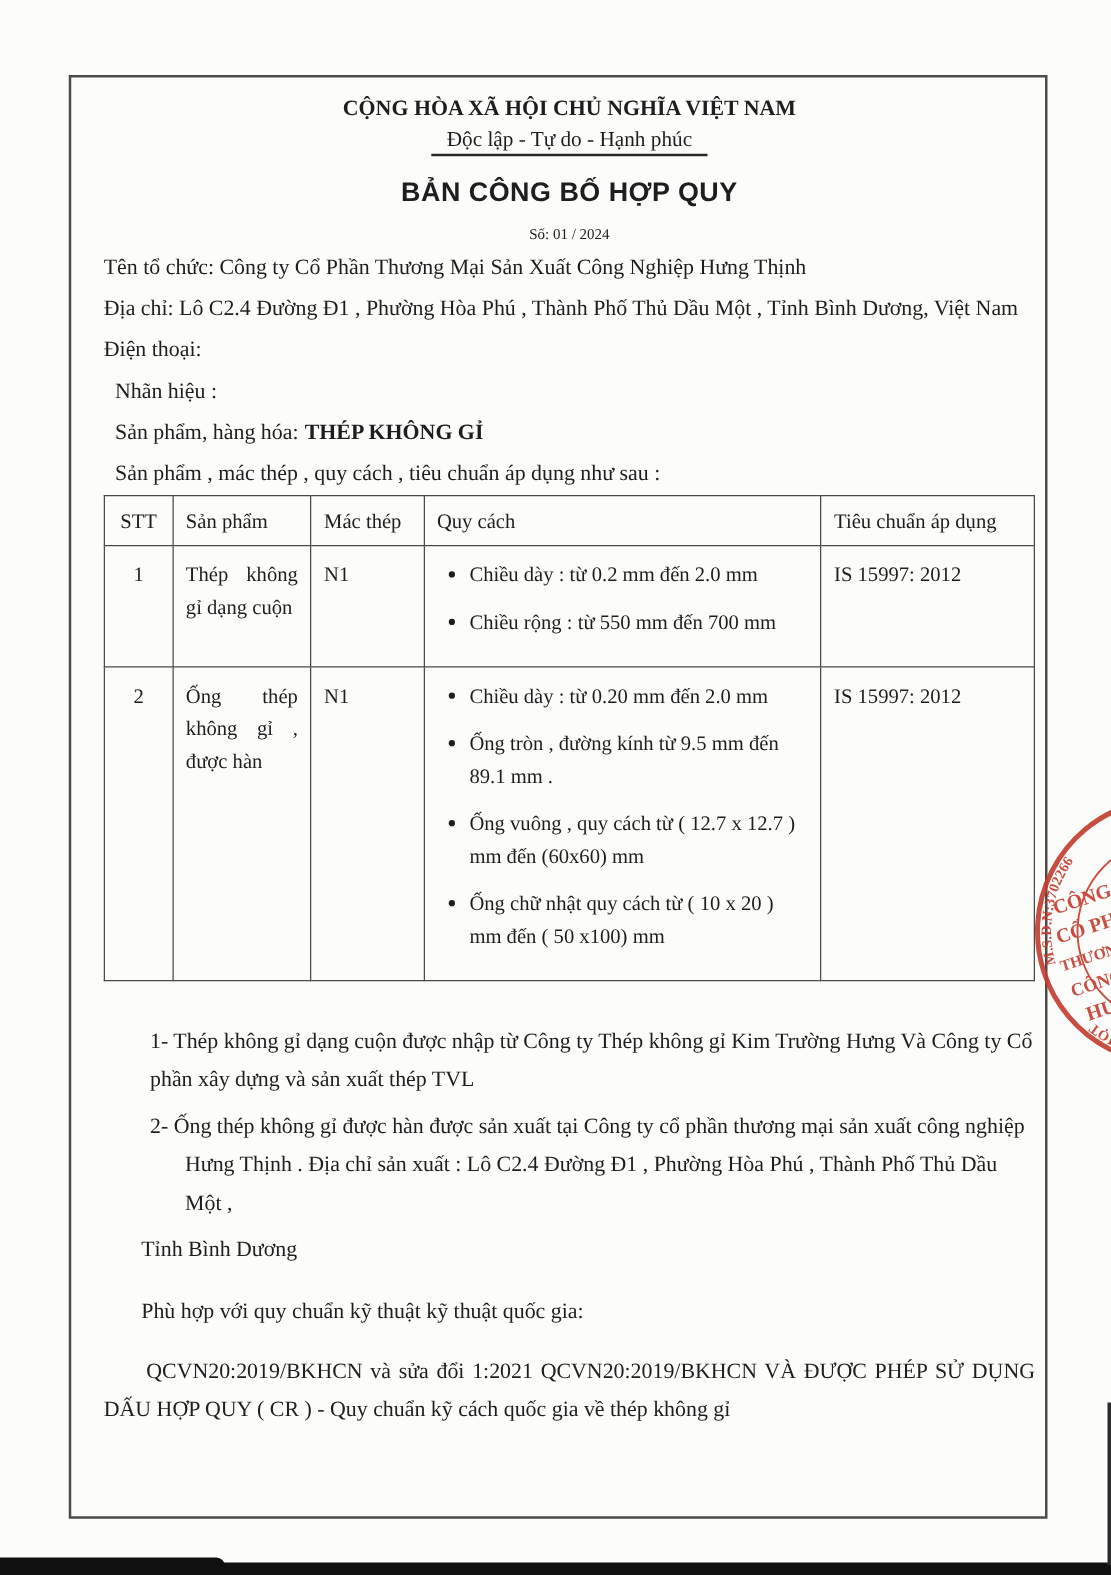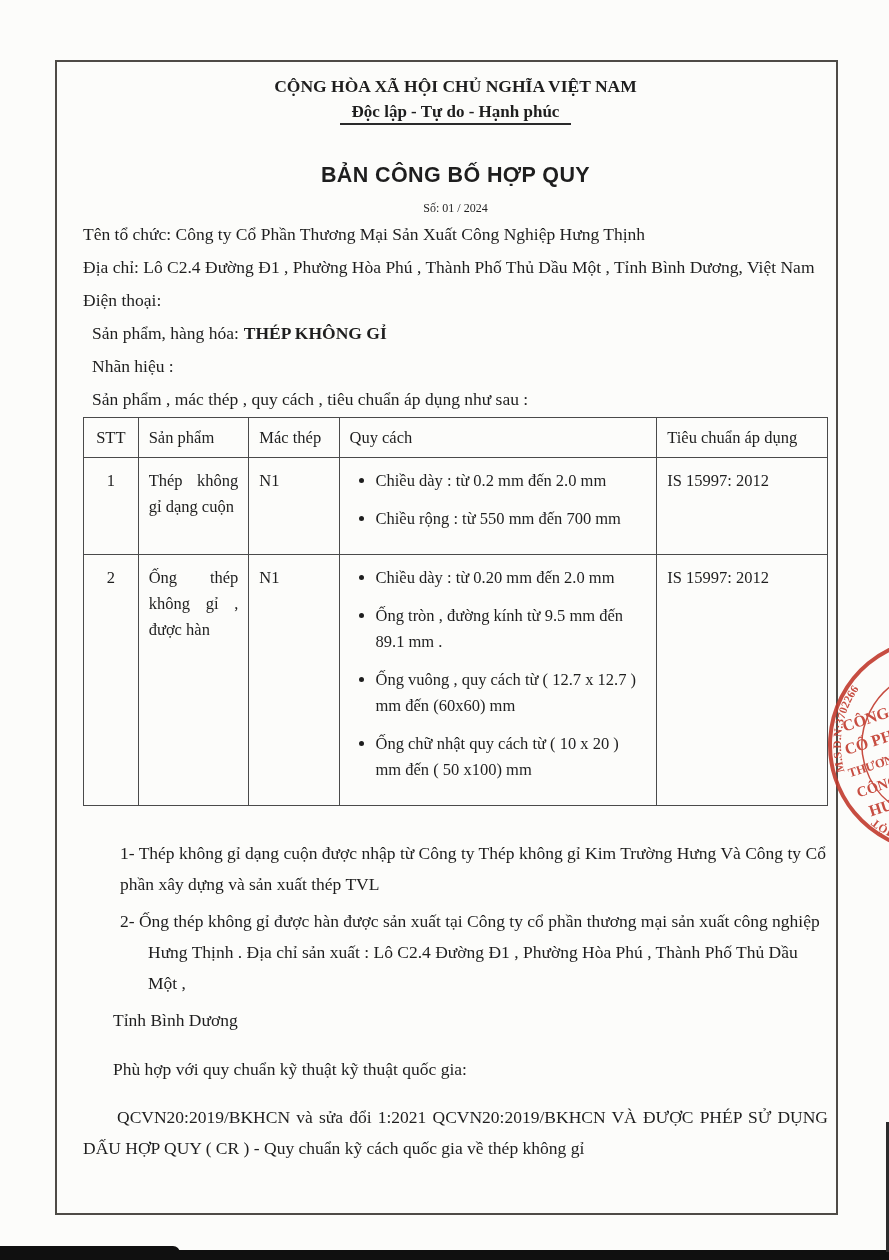--- a/index.html
+++ b/index.html
@@ -20,30 +20,30 @@
     position: absolute;
     left: 55px; top: 60px;
     width: 783px; height: 1155px;
     border: 2px solid #4e4b46;
     padding: 14px 8px 0 26px;
     overflow: hidden;
   }
   .nat-line1 { text-align: center; font-weight: bold; font-size: 17.5px; }
   .nat-line2 { text-align: center; margin-top: 5px; }
   .nat-line2 span {
-    font-weight: bold; font-size: 17px;
+    font-weight: normal; font-size: 17px;
     border-bottom: 2px solid #2a2a2a;
     padding: 0 12px 2px 12px;
   }
   .doc-title {
     text-align: center;
     font-family: "Liberation Sans", sans-serif;
     font-weight: bold; font-size: 21.5px;
     letter-spacing: .4px;
-    margin-top: 41px;
+    margin-top: 20px;
   }
   .doc-number { text-align: center; font-size: 12px; margin-top: 13px; }
   .para { font-size: 17.5px; line-height: 30px; margin: 3px 0; }
   .indent-1 { padding-left: 9px; }
   .product-value { font-weight: bold; margin-left: 5px; }
   table.product-table {
     border-collapse: collapse;
     width: 100%;
     font-size: 16.5px;
   }
@@ -114,24 +114,24 @@
     <div class="nat-line2">
       <span>Độc lập - Tự do - Hạnh phúc</span>
     </div>
 
     <div class="doc-title">BẢN CÔNG BỐ HỢP QUY</div>
     <div class="doc-number">Số: 01 / 2024</div>
 
     <p class="para">Tên tổ chức: Công ty Cổ Phần Thương Mại Sản Xuất Công Nghiệp Hưng Thịnh</p>
     <p class="para">Địa chỉ: Lô C2.4 Đường Đ1 , Phường Hòa Phú , Thành Phố Thủ Dầu Một , Tỉnh Bình Dương, Việt Nam</p>
     <p class="para">Điện thoại:</p>
+    <p class="para indent-1">Nhãn hiệu :</p>
     <p class="para indent-1">
       <span>Sản phẩm, hàng hóa:</span><span class="product-value">THÉP KHÔNG GỈ</span>
     </p>
-    <p class="para indent-1">Nhãn hiệu :</p>
     <p class="para indent-1">Sản phẩm , mác thép , quy cách , tiêu chuẩn áp dụng như sau :</p>
 
     <table class="product-table">
       <colgroup>
         <col style="width:55px">
           <col style="width:114px">
           <col style="width:93px">
           <col style="width:333px">
           <col style="width:178px">
       </colgroup>

